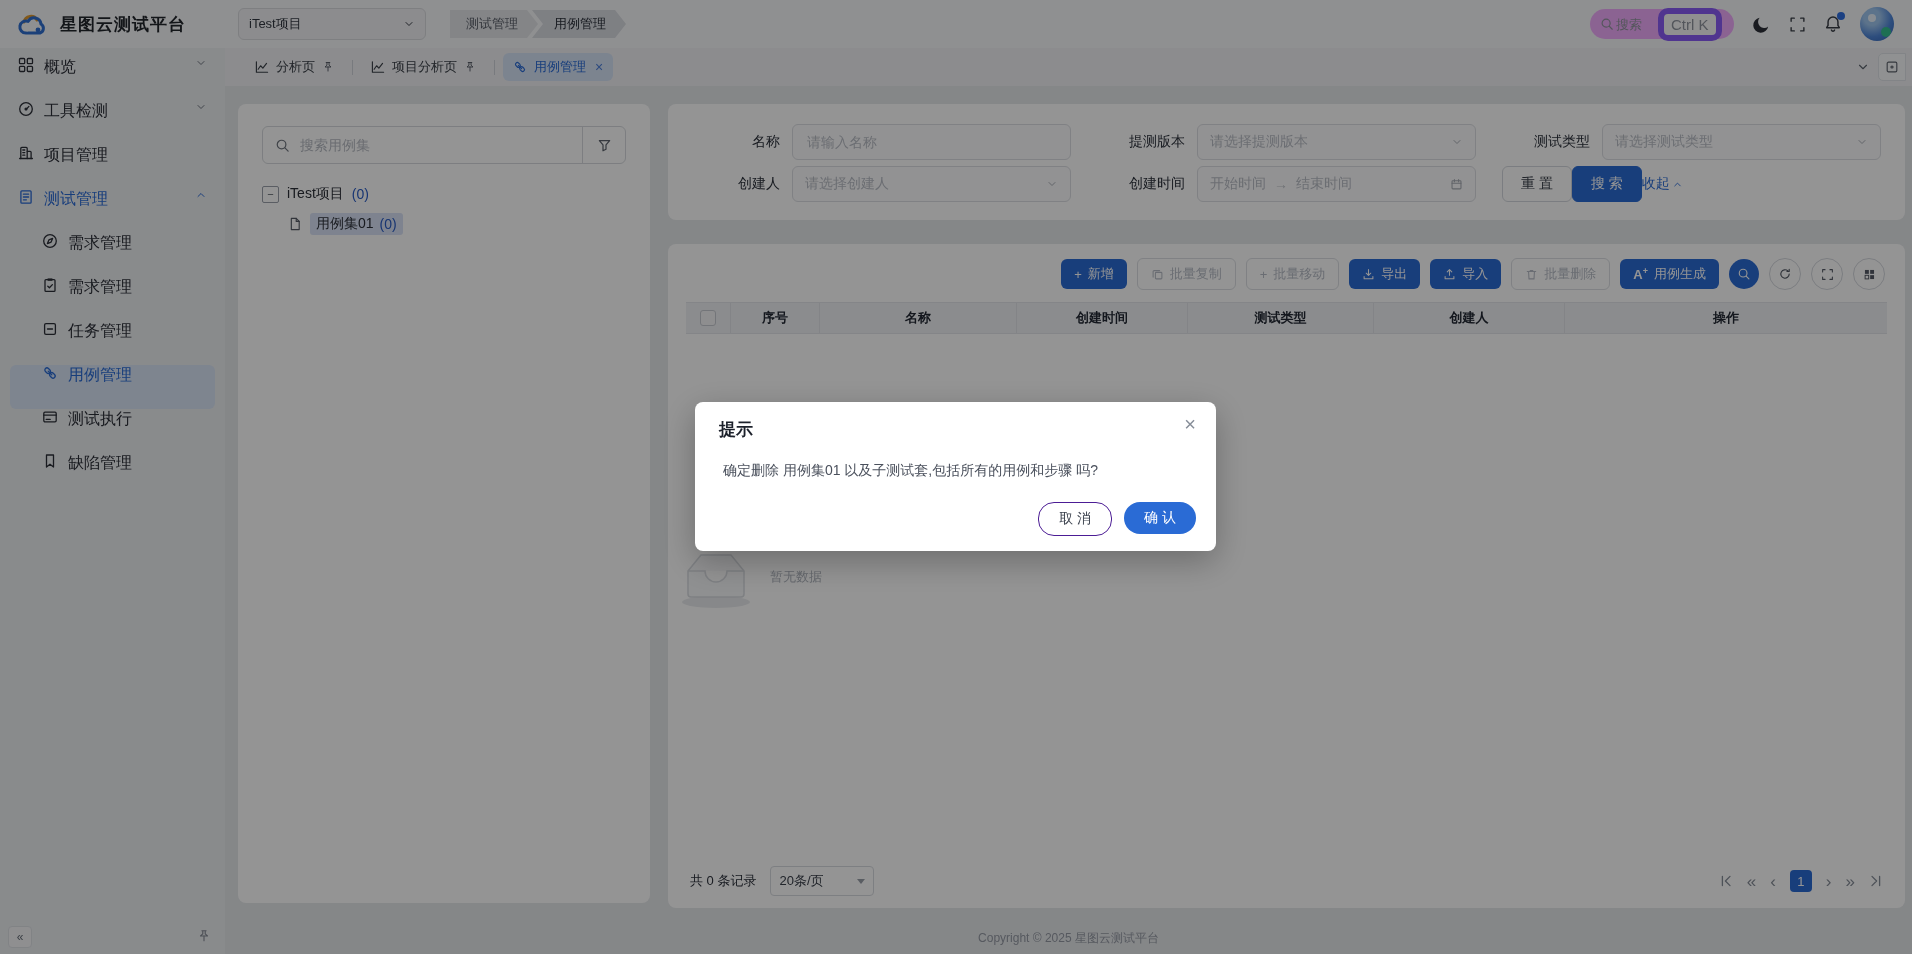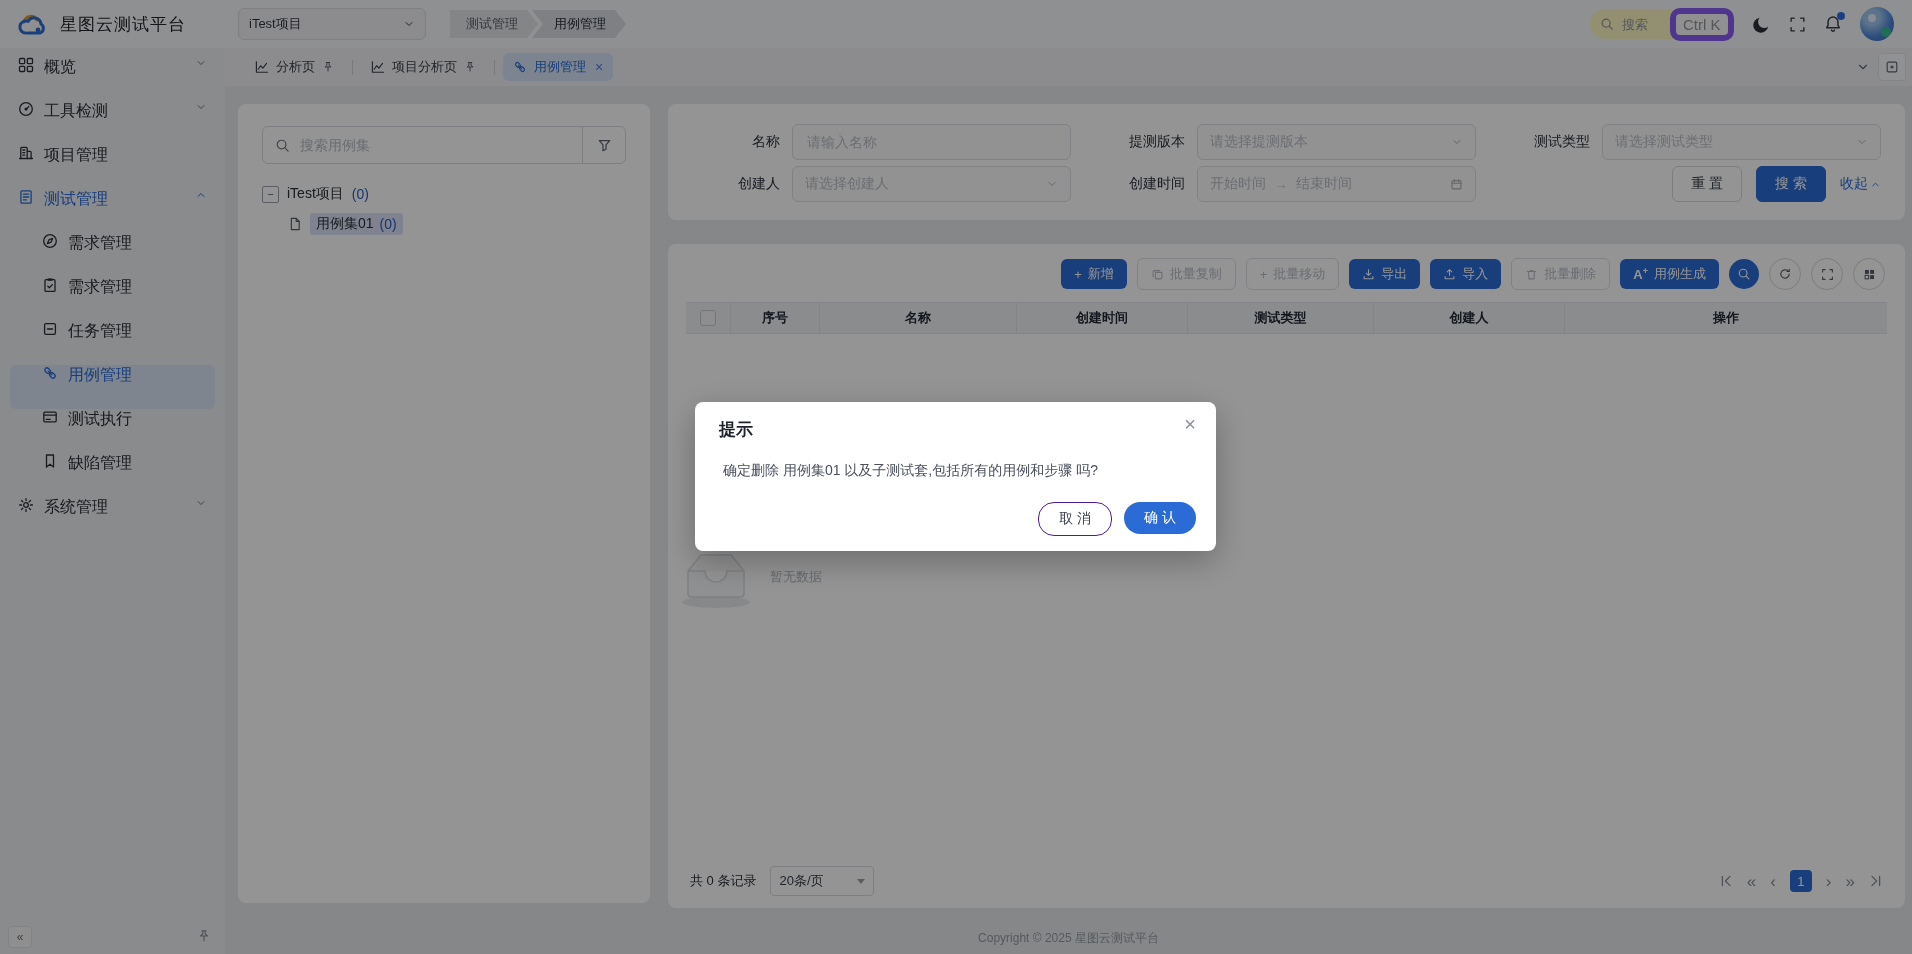--- a/index.html
+++ b/index.html
@@ -9,32 +9,32 @@
     background:#e6e8eb;color:#2c3038;font-size:14px;
     -webkit-font-smoothing:antialiased;
   }
   svg.ic{fill:none;stroke:currentColor;stroke-width:1.3;stroke-linecap:round;stroke-linejoin:round;flex:0 0 auto}
 
   
   .topbar{position:absolute;left:0;top:0;right:0;height:48px;background:#f7f8fa;
     display:flex;align-items:center;z-index:5}
   .logo-wrap{display:flex;align-items:center;gap:10px;padding-left:16px}
   .logo{width:34px;height:30px;position:relative}
-  .app-title{font-size:17px;font-weight:400;color:#22262c;letter-spacing:1px}
+  .app-title{font-size:17px;font-weight:700;color:#22262c;letter-spacing:1px}
   .proj-select{margin-left:52px;width:166px;height:30px;border:1px solid #d9dbdf;background:#f1f2f4;
     border-radius:6px;display:flex;align-items:center;padding:0 10px;color:#333842;font-size:13px;cursor:pointer}
   .proj-select .sp{flex:1}
   .crumbs{display:flex;margin-left:24px;height:28px}
   .crumb{display:flex;align-items:center;padding:0 20px 0 22px;font-size:13px;color:#5c616b;background:#e3e5e9;
     clip-path:polygon(0 0,calc(100% - 11px) 0,100% 50%,calc(100% - 11px) 100%,0 100%,11px 50%)}
   .crumb.first{clip-path:polygon(0 0,calc(100% - 11px) 0,100% 50%,calc(100% - 11px) 100%,0 100%);padding-left:16px}
   .crumb.cur{background:#d9dce2;color:#2a2f39;margin-left:-6px}
   .top-right{margin-left:auto;display:flex;align-items:center;gap:18px;padding-right:18px}
-  .top-search{width:128px;height:30px;border-radius:15px;background:#fef9c3;display:flex;align-items:center;
-    gap:6px;padding:0 6px 0 10px;color:#8f949d}
+  .top-search{width:128px;height:30px;border-radius:15px;background:#f0abfc;display:flex;align-items:center;
+    padding:0 6px 0 10px;color:#8f949d}
   .top-search input{border:0;background:transparent;outline:none;width:40px;font-size:13px;color:#555;font-family:inherit}
   .top-search input::placeholder{color:#8f949d}
   .kbd{background:#f8f8f9;border:6px solid #8b5cf6;border-radius:10px;font-size:15px;color:#8f949d;
     padding:2px 7px;white-space:nowrap}
   .tbtn{color:#383d45;display:flex;align-items:center;cursor:pointer;position:relative}
   .badge{position:absolute;right:-3px;top:-3px;width:8px;height:8px;border-radius:50%;background:#2f6fe0}
   .avatar{width:34px;height:34px;border-radius:50%;cursor:pointer;position:relative;overflow:hidden;
     background:radial-gradient(circle at 35% 30%,#9fc6ef 0 25%,#4f86d8 60%,#2f5fb0 100%)}
   .avatar i{position:absolute;width:10px;height:10px;border-radius:50%;background:#35c08f;right:3px;bottom:4px}
   .avatar u{position:absolute;width:8px;height:8px;border-radius:50%;background:#e8f2fc;left:8px;top:7px}
@@ -91,21 +91,21 @@
   .f-row.r1{top:20px}.f-row.r2{top:62px}
   .f-field{display:flex;align-items:center}
   .f-label{width:88px;text-align:right;margin-right:12px;color:#2d323c;font-size:14px;flex:0 0 auto}
   .f-ctrl{flex:1;height:34px;border:1px solid #dcdee3;border-radius:6px;background:#fcfcfd;display:flex;
     align-items:center;padding:0 12px;color:#b9bdc6;font-size:14px;gap:8px;min-width:0}
   .f-ctrl input{border:0;outline:none;background:transparent;width:100%;font-size:14px;color:#333;font-family:inherit}
   .f-ctrl input::placeholder{color:#b9bdc6}
   .f-ctrl .sp{flex:1}
   .f-ctrl .chev{color:#a6abb4}
   .dr-arrow{color:#c0c4cb}
-  .f-actions{display:flex;align-items:center;justify-content:flex-end;gap:14px}
+  .f-actions{display:flex;align-items:center;}
   .btn{height:34px;padding:0 18px;border-radius:6px;font-size:14px;display:flex;align-items:center;
     justify-content:center;cursor:pointer;white-space:nowrap}
   .btn.ghost{border:1px solid #d5d8de;background:#fff;color:#3a404b}
   .btn.primary{background:#2a6bd5;color:#fff;border:1px solid #2a6bd5}
   .collapse-link{color:#2a6bd5;font-size:14px;display:flex;align-items:center;gap:2px;cursor:pointer}
 
   
   .table-card{position:absolute;left:668px;top:244px;width:1237px;height:664px;background:#fff;border-radius:8px;z-index:2}
   .toolbar{position:absolute;top:14px;right:20px;display:flex;align-items:center;gap:10px}
   .tbtn2{height:30px;padding:0 13px;border-radius:6px;font-size:13px;display:flex;align-items:center;gap:6px;cursor:pointer;white-space:nowrap}
@@ -288,30 +288,20 @@
           <path d="M4.2 10.4 h4"></path>
         </svg>
       <span class="lab">测试执行</span>
     </div>
     <div class="s-item sub">
       <svg class="ic" width="16" height="16" viewBox="0 0 16 16">
           <path d="M4.5 2 h7 v12 L8 11.2 L4.5 14 Z"></path>
         </svg>
       <span class="lab">缺陷管理</span>
     </div>
-    <div class="s-item">
-      <svg class="ic" width="16" height="16" viewBox="0 0 16 16">
-          <circle cx="8" cy="8" r="2.3"></circle>
-          <path d="M8 1.6 v2 M8 12.4 v2 M1.6 8 h2 M12.4 8 h2 M3.5 3.5 l1.4 1.4 M11.1 11.1 l1.4 1.4 M12.5 3.5 l-1.4 1.4 M4.9 11.1 l-1.4 1.4"></path>
-        </svg>
-      <span class="lab">系统管理</span>
-      <svg class="ic chev" width="12" height="12" viewBox="0 0 16 16">
-          <path d="M4 6 l4 4 4 -4"></path>
-        </svg>
-    </div>
   </div>
   <div class="side-foot">
     <div class="collapse-btn">«</div>
     <div class="side-pin">
       <svg class="ic" width="14" height="14" viewBox="0 0 16 16">
           <path d="M5.6 2 h4.8 M6.6 2 v3.6 L4 8 h8 L9.4 5.6 V2"></path>
           <path d="M8 8 v5.4"></path>
         </svg>
     </div>
   </div>

